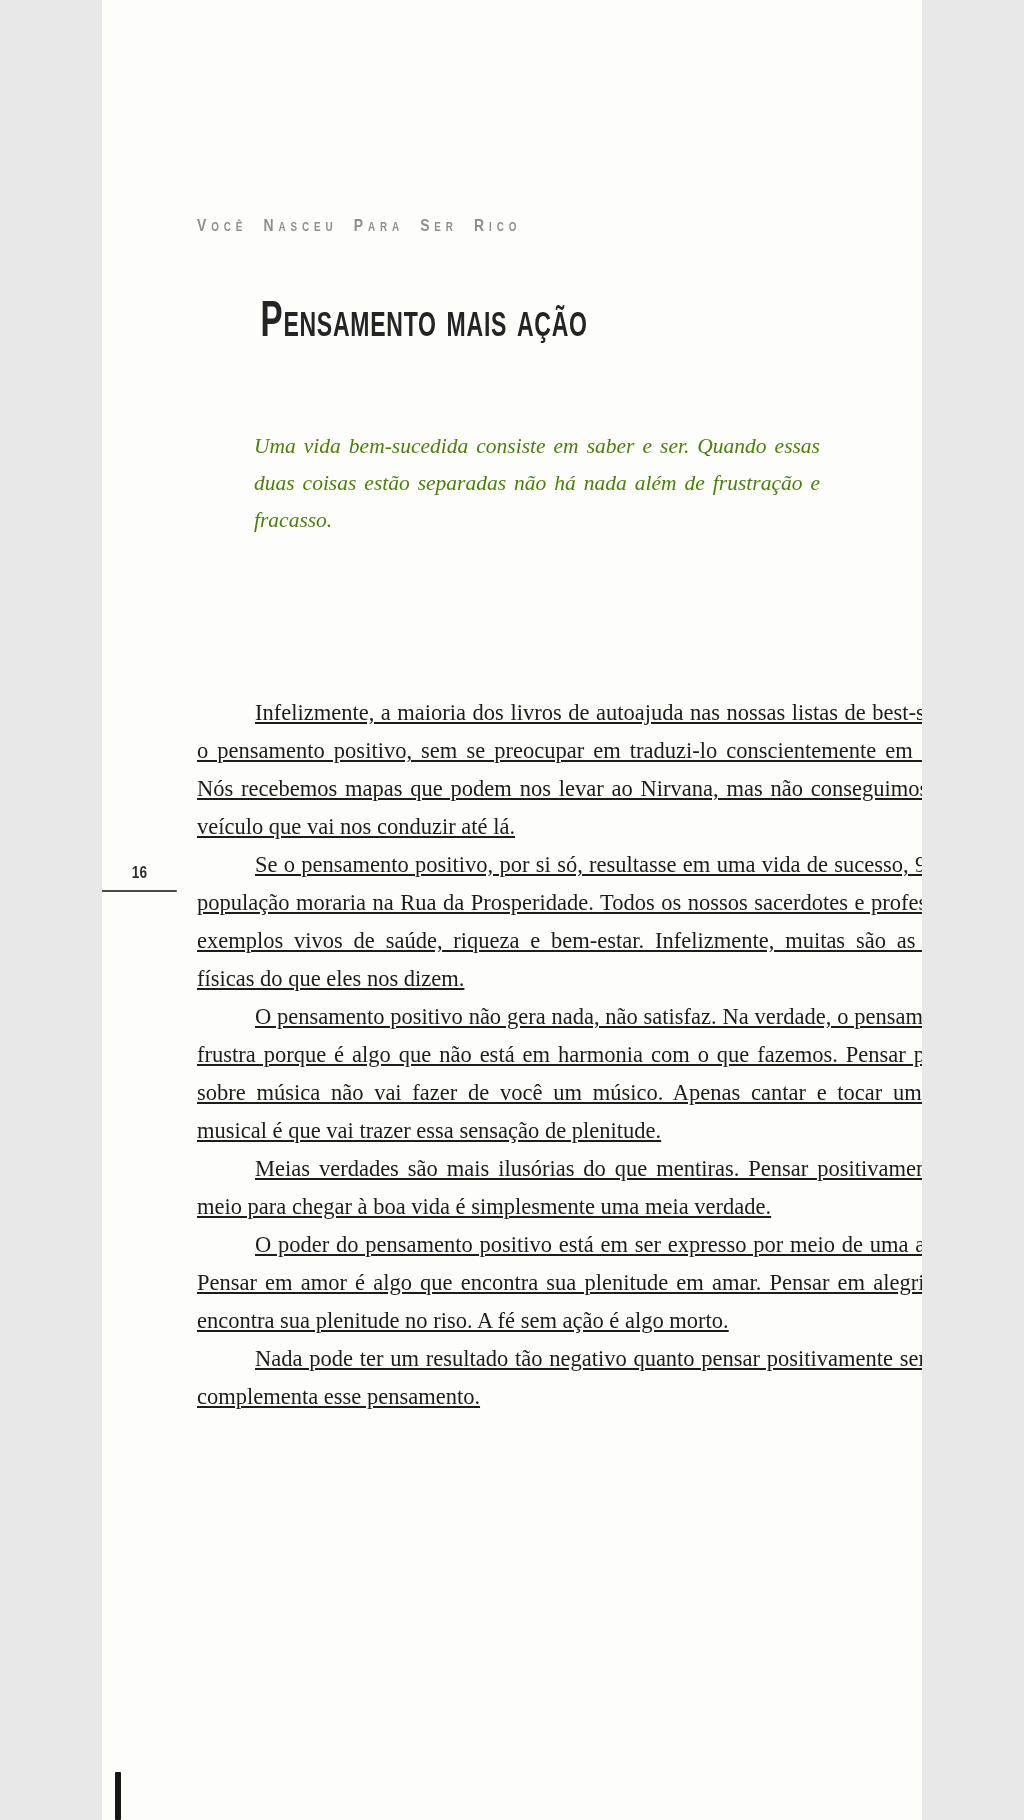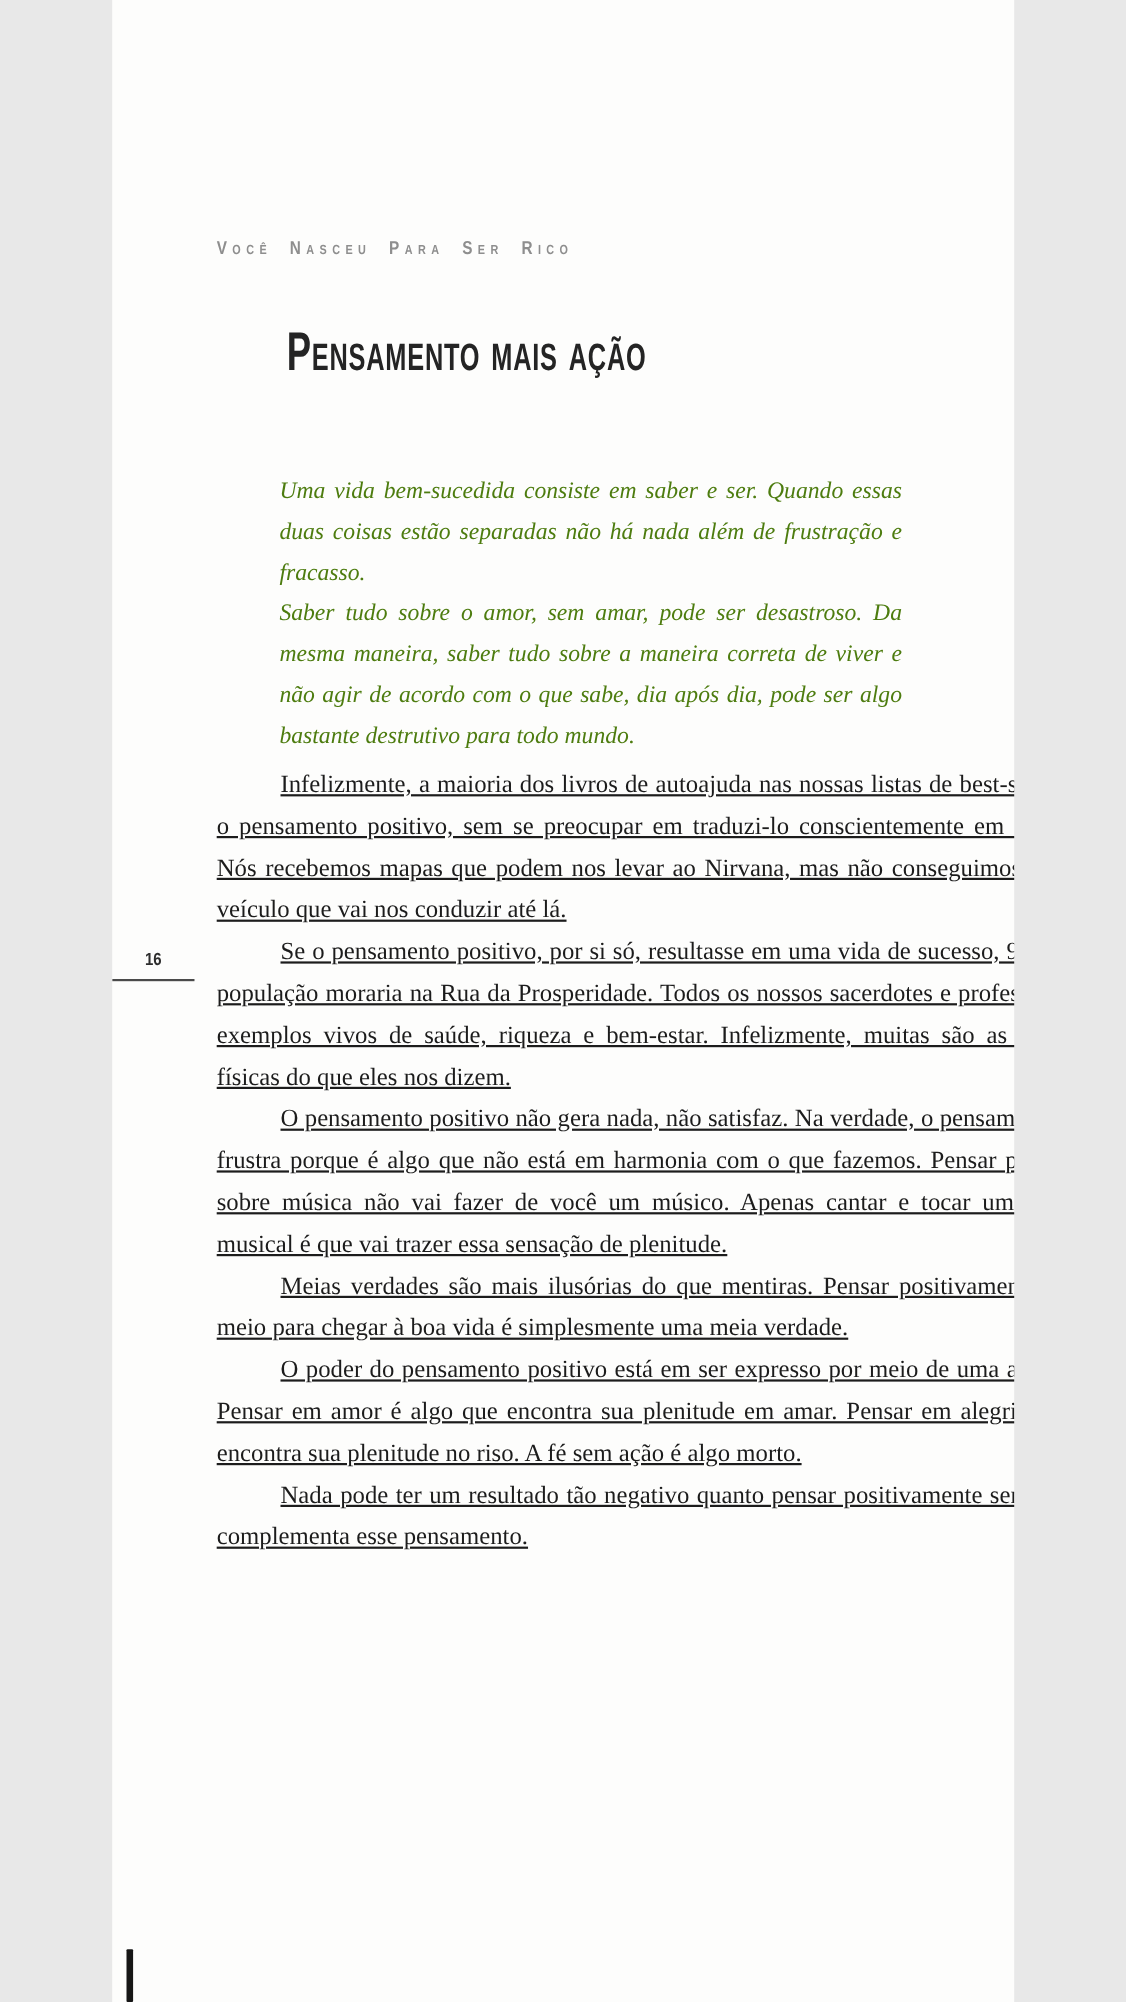--- a/index.html
+++ b/index.html
@@ -121,21 +121,20 @@
 <div class="page">
 
   <div class="running-head">Você Nasceu Para Ser Rico</div>
 
   <div class="chapter-title-wrap">
     <span class="chapter-title">Pensamento mais ação</span>
   </div>
 
   <div class="epigraph">
     <p>Uma vida bem-sucedida consiste em saber e ser. Quando essas duas coisas estão separadas não há nada além de frustração e fracasso.</p>
-    <p>Saber tudo sobre o amor, sem amar, pode ser desastroso. Da mesma maneira, saber tudo sobre a maneira correta de viver e não agir de acordo com o que sabe, dia após dia, pode ser algo bastante destrutivo para todo mundo.</p>
   </div>
 
   <div class="page-number-block">16</div>
 
   <div class="body-text">
     <p>Infelizmente, a maioria dos livros de autoajuda nas nossas listas de best-sellers enfoca o pensamento positivo, sem se preocupar em traduzi-lo conscientemente em experiências. Nós recebemos mapas que podem nos levar ao Nirvana, mas não conseguimos encontrar o veículo que vai nos conduzir até lá.</p>
     <p>Se o pensamento positivo, por si só, resultasse em uma vida de sucesso, 95% da nossa população moraria na Rua da Prosperidade. Todos os nossos sacerdotes e professores seriam exemplos vivos de saúde, riqueza e bem-estar. Infelizmente, muitas são as contradições físicas do que eles nos dizem.</p>
     <p>O pensamento positivo não gera nada, não satisfaz. Na verdade, o pensamento positivo frustra porque é algo que não está em harmonia com o que fazemos. Pensar positivamente sobre música não vai fazer de você um músico. Apenas cantar e tocar um instrumento musical é que vai trazer essa sensação de plenitude.</p>
     <p>Meias verdades são mais ilusórias do que mentiras. Pensar positivamente como um meio para chegar à boa vida é simplesmente uma meia verdade.</p>
     <p>O poder do pensamento positivo está em ser expresso por meio de uma ação positiva. Pensar em amor é algo que encontra sua plenitude em amar. Pensar em alegria é algo que encontra sua plenitude no riso. A fé sem ação é algo morto.</p>

